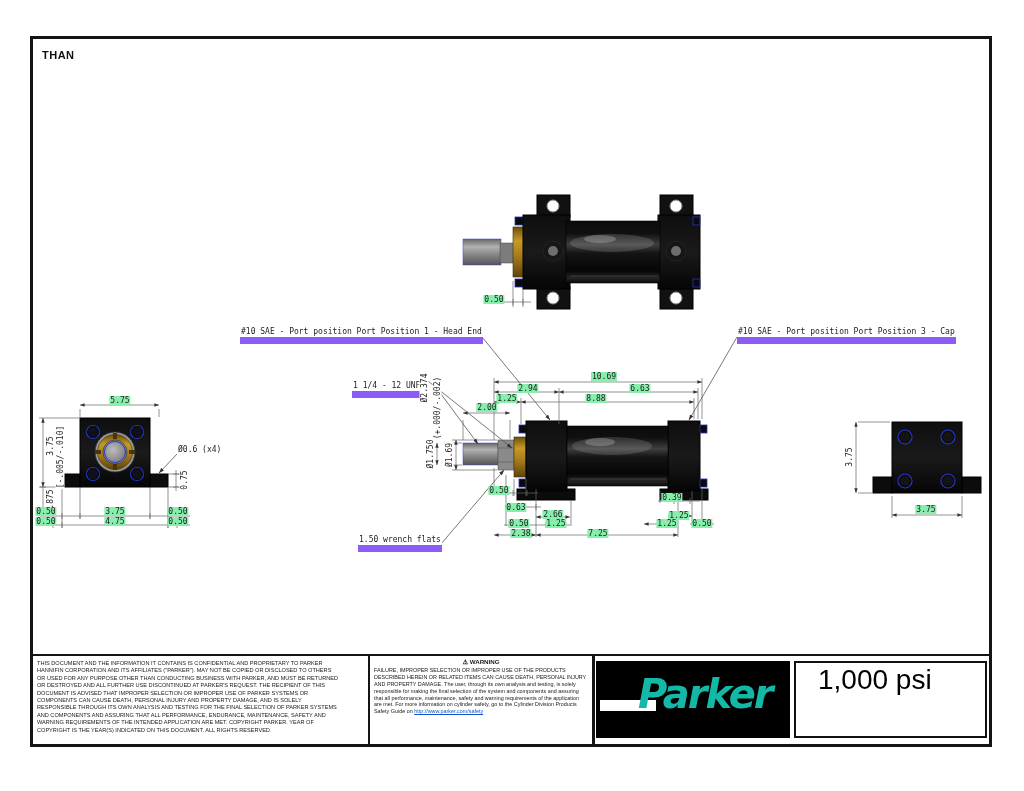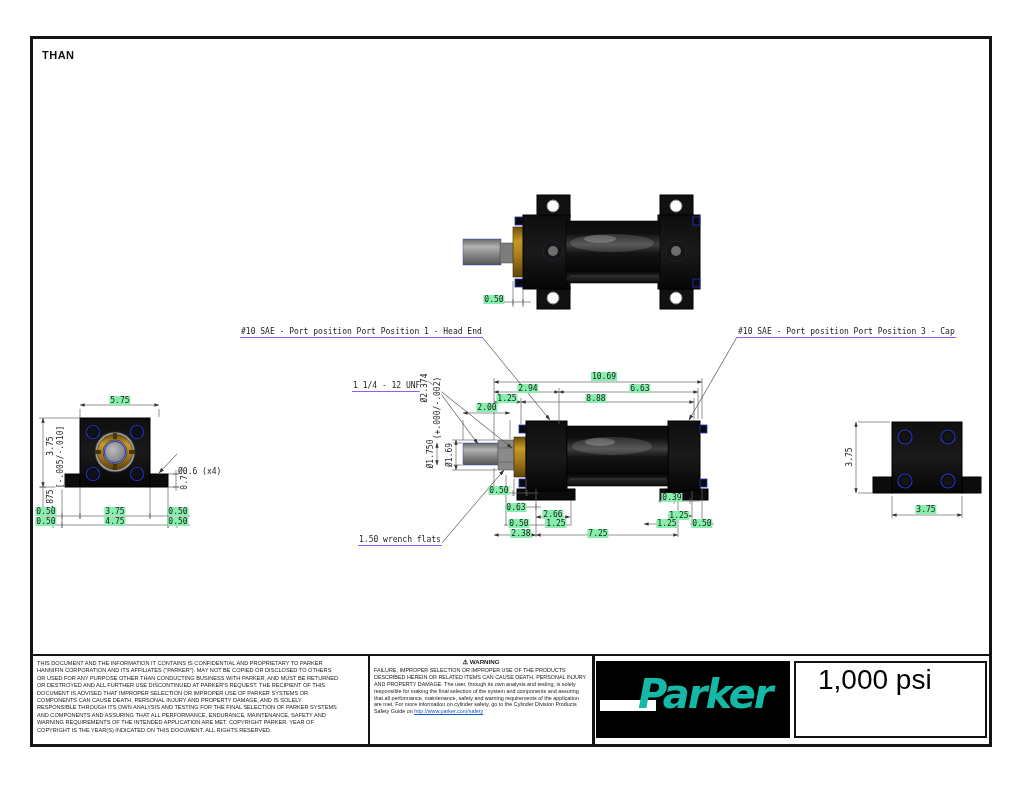--- a/index.html
+++ b/index.html
@@ -9,23 +9,23 @@
     border:3px solid #141414;background:#fff;z-index:1;}
   .draw{position:absolute;left:0;top:0;z-index:2;}
   .notes{position:absolute;left:42px;top:49px;font:bold 11px/13px "Liberation Sans",sans-serif;
     letter-spacing:.5px;color:#111;z-index:3;}
   .dim{position:absolute;transform:translateX(-50%);font:8px/9px "DejaVu Sans Mono",monospace;
     color:#222;background:#86efac;padding:0 1px;white-space:nowrap;z-index:3;}
   .dimv{position:absolute;transform:translate(-50%,-50%) rotate(-90deg);
     font:8px/9px "DejaVu Sans Mono",monospace;color:#222;background:#fff;padding:0 1px;
     white-space:nowrap;z-index:3;}
   .lbl{position:absolute;font:8px/9px "DejaVu Sans Mono",monospace;color:#222;
-    border-bottom:1px solid #8b5cf6;padding:0 1px 1px 1px;background:#fff;white-space:nowrap;z-index:3;}
+    border-bottom:7px solid #8b5cf6;padding:0 1px 1px 1px;background:#fff;white-space:nowrap;z-index:3;}
   .note{position:absolute;font:8px/9px "DejaVu Sans Mono",monospace;color:#222;
-    background:#fff;white-space:nowrap;z-index:3;margin-top:22px;}
+    background:#fff;white-space:nowrap;z-index:3;}
   
   .tb-top{position:absolute;left:33px;top:654px;width:956px;height:2px;background:#141414;z-index:3;}
   .tb-div1{position:absolute;left:368px;top:656px;width:2px;height:88px;background:#141414;z-index:3;}
   .tb-div2{position:absolute;left:592px;top:656px;width:3px;height:88px;background:#141414;z-index:3;}
   .legal{position:absolute;left:37px;top:660px;width:328px;font:5.6px/7.4px "Liberation Sans",sans-serif;
     color:#1a1a1a;white-space:pre-line;z-index:3;text-align:left;}
   .warn{position:absolute;left:374px;top:659px;width:214px;font:5.4px/6.9px "Liberation Sans",sans-serif;
     color:#1a1a1a;z-index:3;}
   .warn-h{font-weight:bold;font-size:6.2px;text-align:center;margin-bottom:1px;}
   .warn a,.warn .lnk{color:#1155cc;text-decoration:underline;}

